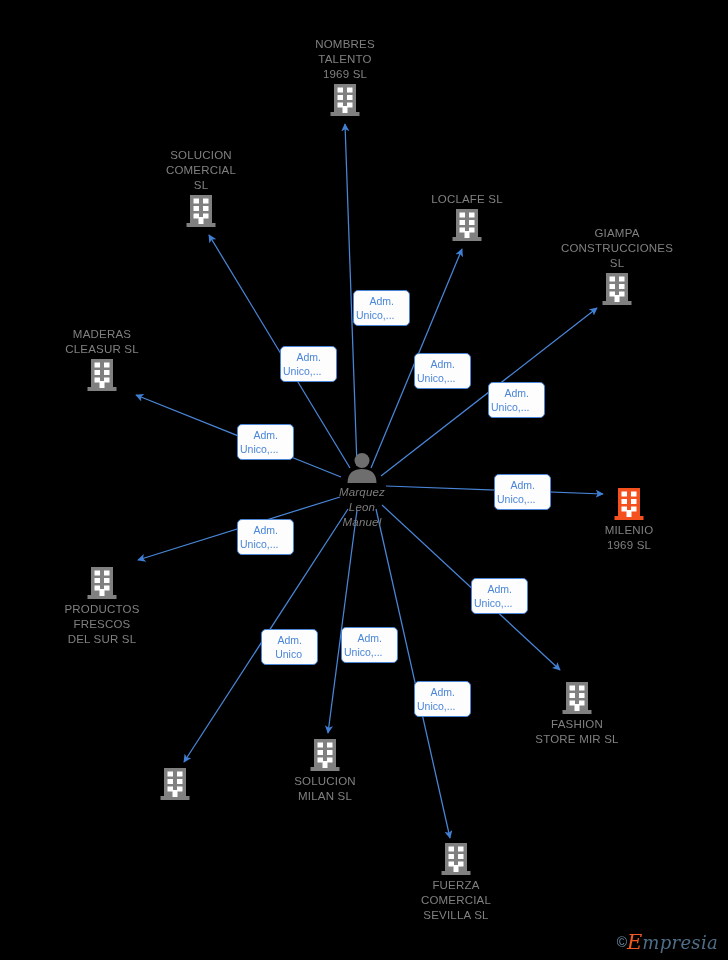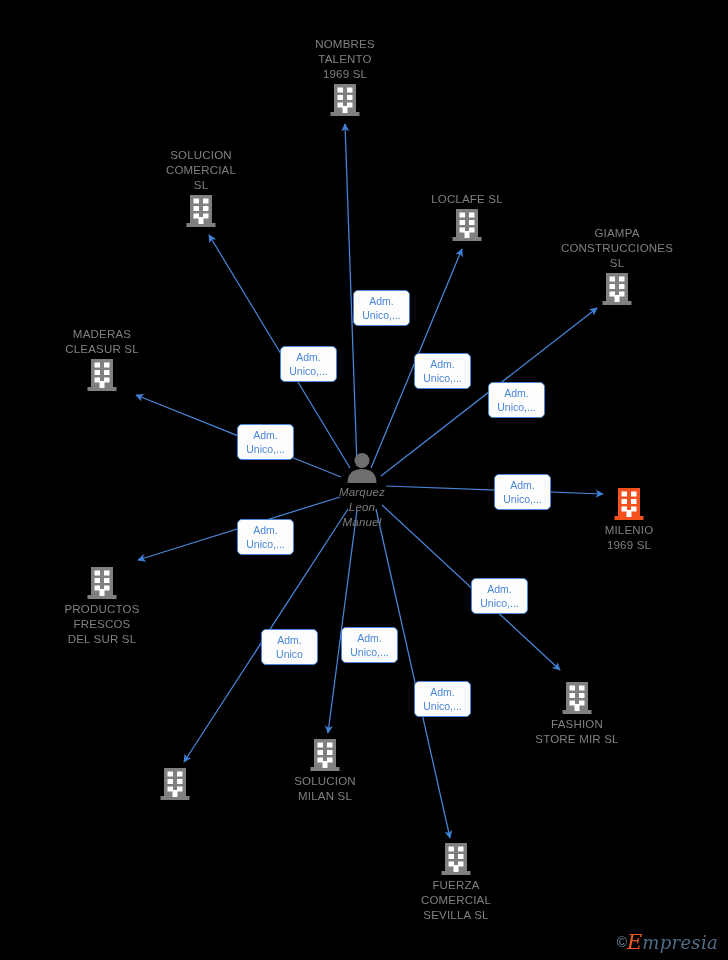--- a/index.html
+++ b/index.html
@@ -50,22 +50,22 @@
   }
   .edge-label {
     position: absolute;
     box-sizing: border-box;
     background: #fdfdfd;
     border: 1.3px solid #4a86d8;
     border-radius: 5px;
     color: #4a86d8;
     font-size: 10.5px;
     line-height: 14px;
-    text-align: center;
-    padding: 3px 2px 3px 2px;
+    text-align: right;
+    padding: 3px 15px 3px 2px;
     white-space: pre-line;
     z-index: 4;
   }
   .watermark {
     position: absolute;
     right: 10px;
     bottom: 6px;
     font-size: 17px;
     line-height: 20px;
     color: #5a7a96;

